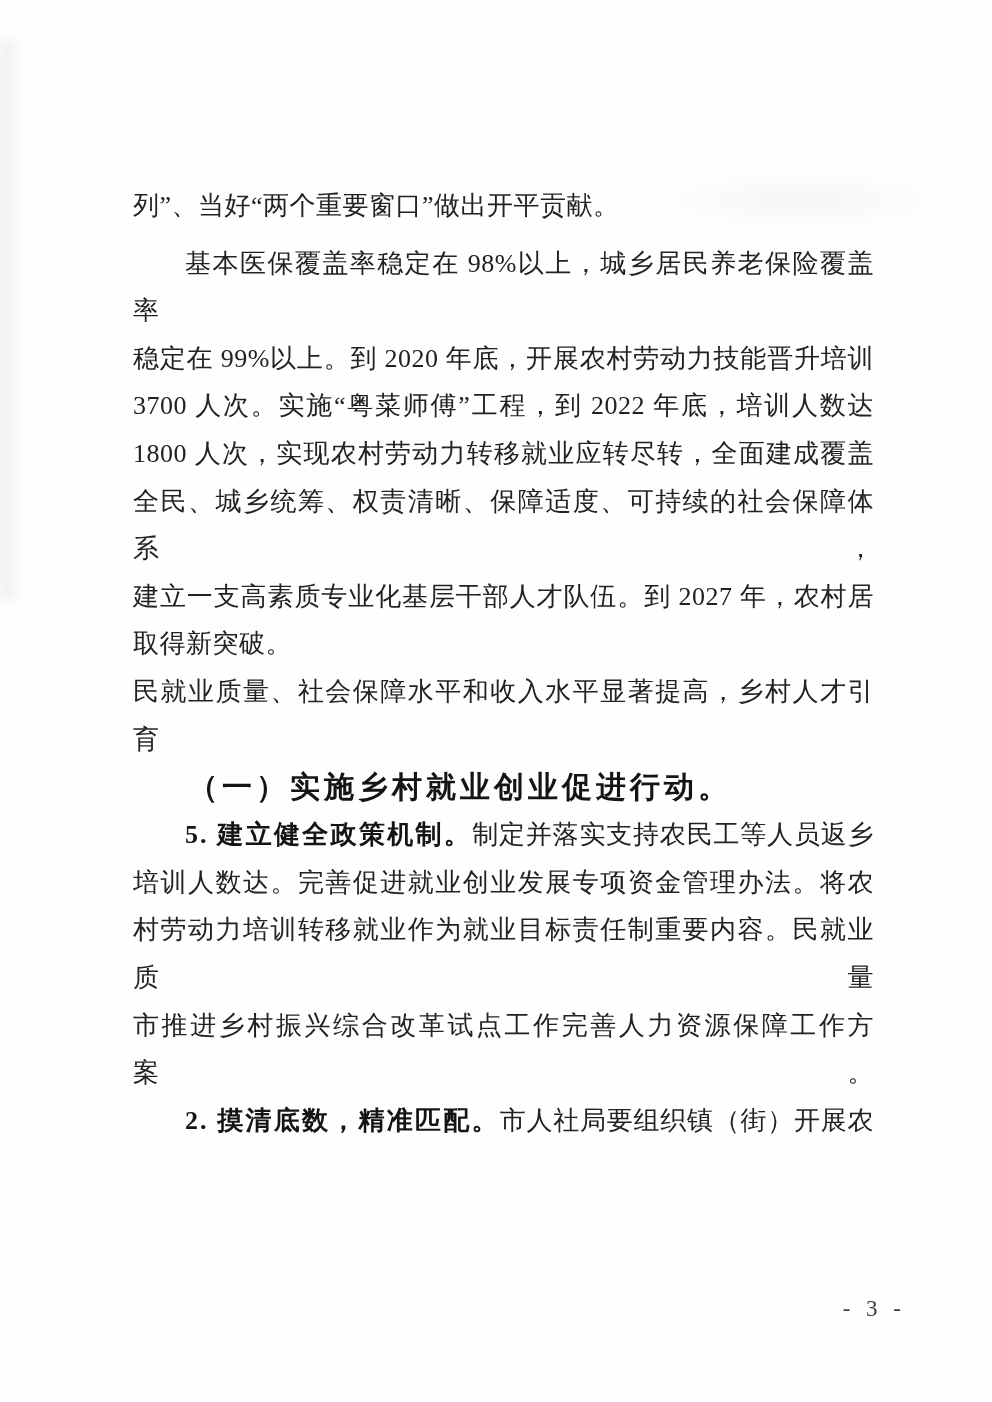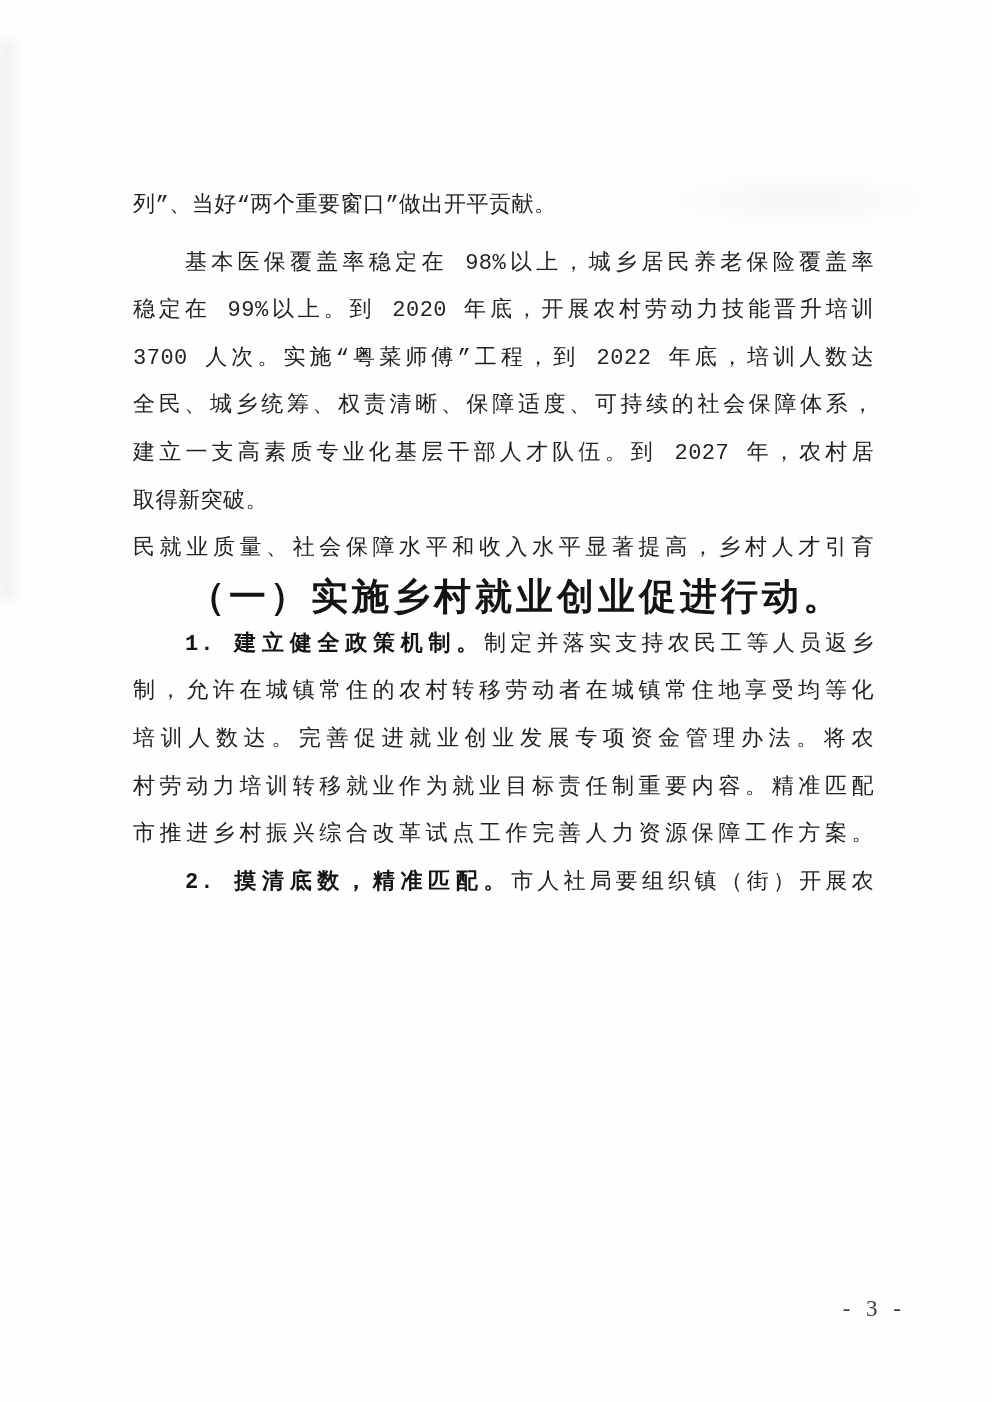--- a/index.html
+++ b/index.html
@@ -32,50 +32,49 @@
     background: radial-gradient(ellipse at center, rgba(190,190,190,0.14), transparent 70%);
     filter: blur(3px);
   }
   .content {
     position: absolute;
     left: 133px;
     right: 118px;
     top: 182px;
   }
   .bodyline {
-    font-size: 22px;
+    font-size: 26px;
     line-height: 47.6px;
     letter-spacing: 0.5px;
     text-align: justify;
     text-align-last: justify;
     text-justify: inter-character;
     white-space: normal;
     color: #222;
-    font-family: Liberation Mono, monospace;
   }
   .bodyline.short {
     text-align-last: left;
   }
   .indent {
     text-indent: 52px;
   }
   .section-heading {
     font-family: "Liberation Sans", sans-serif;
     font-weight: 700;
     font-size: 31px;
     line-height: 48px;
     letter-spacing: 3px;
     padding-left: 55px;
     color: #1a1a1a;
   }
   .gap-xs { margin-top: 4px; }
   .sub-heading {
     font-family: "Liberation Serif", serif;
     font-weight: 700;
-    font-size: 37px;
+    font-size: 30px;
     line-height: 48px;
     letter-spacing: 4px;
     padding-left: 55px;
     color: #141414;
   }
   .lead {
     font-weight: 700;
     letter-spacing: 2px;
     color: #141414;
   }
@@ -98,36 +97,36 @@
 
   <div class="content">
 
     <div class="bodyline short">列”、当好“两个重要窗口”做出开平贡献。</div>
 
 
     <div class="paragraph" style="margin-top:10px;">
       <div class="bodyline indent">基本医保覆盖率稳定在 98%以上，城乡居民养老保险覆盖率</div>
       <div class="bodyline">稳定在 99%以上。到 2020 年底，开展农村劳动力技能晋升培训</div>
       <div class="bodyline">3700 人次。实施“粤菜师傅”工程，到 2022 年底，培训人数达</div>
+      <div class="bodyline">1800 人次，实现农村劳动力转移就业应转尽转，全面建成覆盖</div>
       <div class="bodyline">全民、城乡统筹、权责清晰、保障适度、可持续的社会保障体系，</div>
       <div class="bodyline">建立一支高素质专业化基层干部人才队伍。到 2027 年，农村居</div>
       <div class="bodyline short">取得新突破。</div>
       <div class="bodyline">民就业质量、社会保障水平和收入水平显著提高，乡村人才引育</div>
     </div>
 
 
     <div class="sub-heading">（一）实施乡村就业创业促进行动。</div>
 
     <div class="paragraph">
       <div class="bodyline indent">
-        <span class="lead">1. 建立健全政策机制。</span><span>制定并落实支持农民工等人员返乡</span>
+        <span class="lead">5. 建立健全政策机制。</span><span>制定并落实支持农民工等人员返乡</span>
       </div>
-      <div class="bodyline">制，允许在城镇常住的农村转移劳动者在城镇常住地享受均等化</div>
       <div class="bodyline">培训人数达。完善促进就业创业发展专项资金管理办法。将农</div>
-      <div class="bodyline">村劳动力培训转移就业作为就业目标责任制重要内容。精准匹配</div>
+      <div class="bodyline">村劳动力培训转移就业作为就业目标责任制重要内容。民就业质量</div>
       <div class="bodyline">市推进乡村振兴综合改革试点工作完善人力资源保障工作方案。</div>
     </div>
 
     <div class="paragraph">
       <div class="bodyline indent">
         <span class="lead">2. 摸清底数，精准匹配。</span><span>市人社局要组织镇（街）开展农</span>
       </div>
 
     </div>
 

